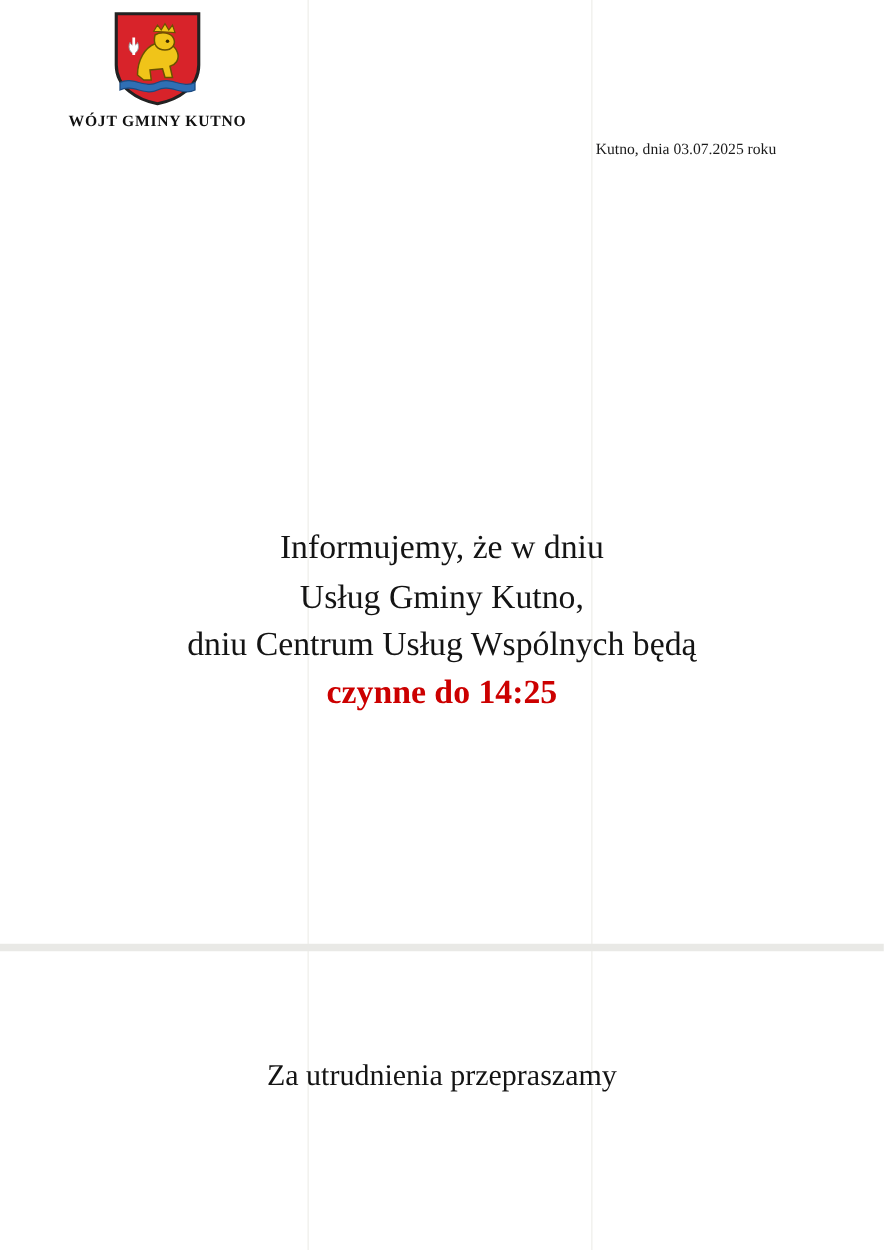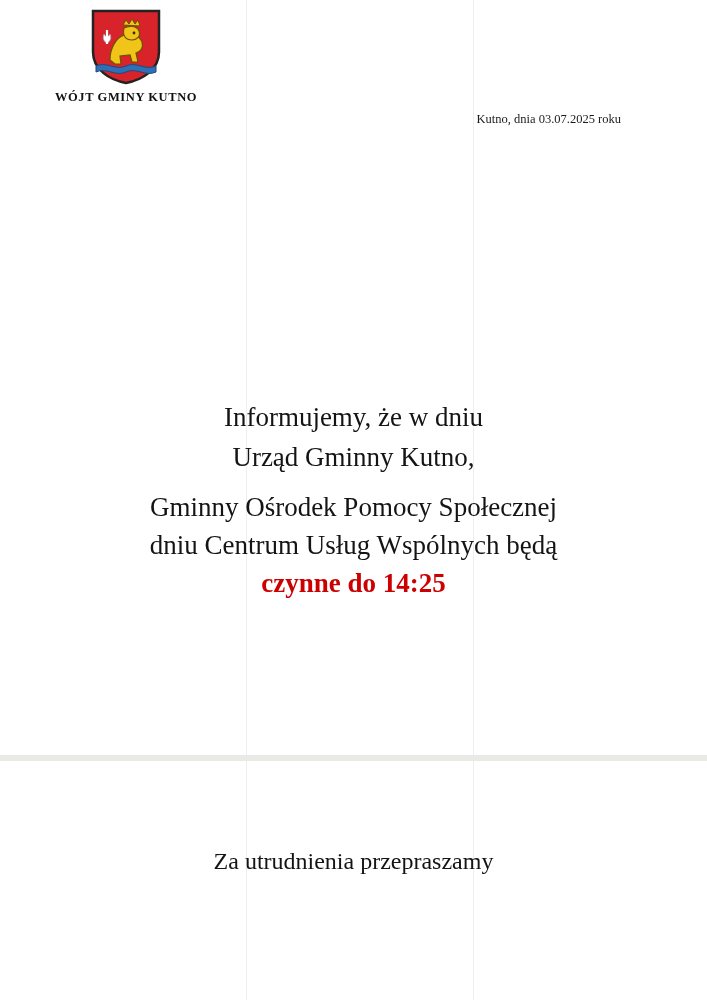--- a/index.html
+++ b/index.html
@@ -72,21 +72,21 @@
     font-family: "Liberation Serif", serif;
     font-weight: bold;
     font-size: 45px;
     letter-spacing: 1.5px;
     color: #101010;
   }
 
   
   .body-block {
     position: absolute;
-    top: 398px;
+    top: 418px;
     left: 0;
     width: 707px;
     text-align: center;
   }
   .line {
     font-family: "Liberation Serif", serif;
     font-size: 27px;
     line-height: 38px;
     color: #141414;
     margin: 0;
@@ -170,23 +170,22 @@
     <div class="office-name">WÓJT GMINY KUTNO</div>
   </div>
 
   <div class="date-line">Kutno, dnia 03.07.2025 roku</div>
 
 
   <div class="body-block">
     <p class="line">Informujemy, że w dniu</p>
 
 
-    <p class="line gap-small">Urząd Gminny Kutno,</p>
+    <p class="line gap-small">Usług Gminy Kutno,</p>
 
-    <p class="line gap-medium">Gminny Ośrodek Pomocy Społecznej</p>
 
     <p class="line">dniu Centrum Usług Wspólnych będą</p>
 
     <p class="line line-emph red">czynne do 14:25</p>
 
   </div>
 
   <div class="apology">Za utrudnienia przepraszamy</div>
 
   <div class="bottom-edge"></div>

